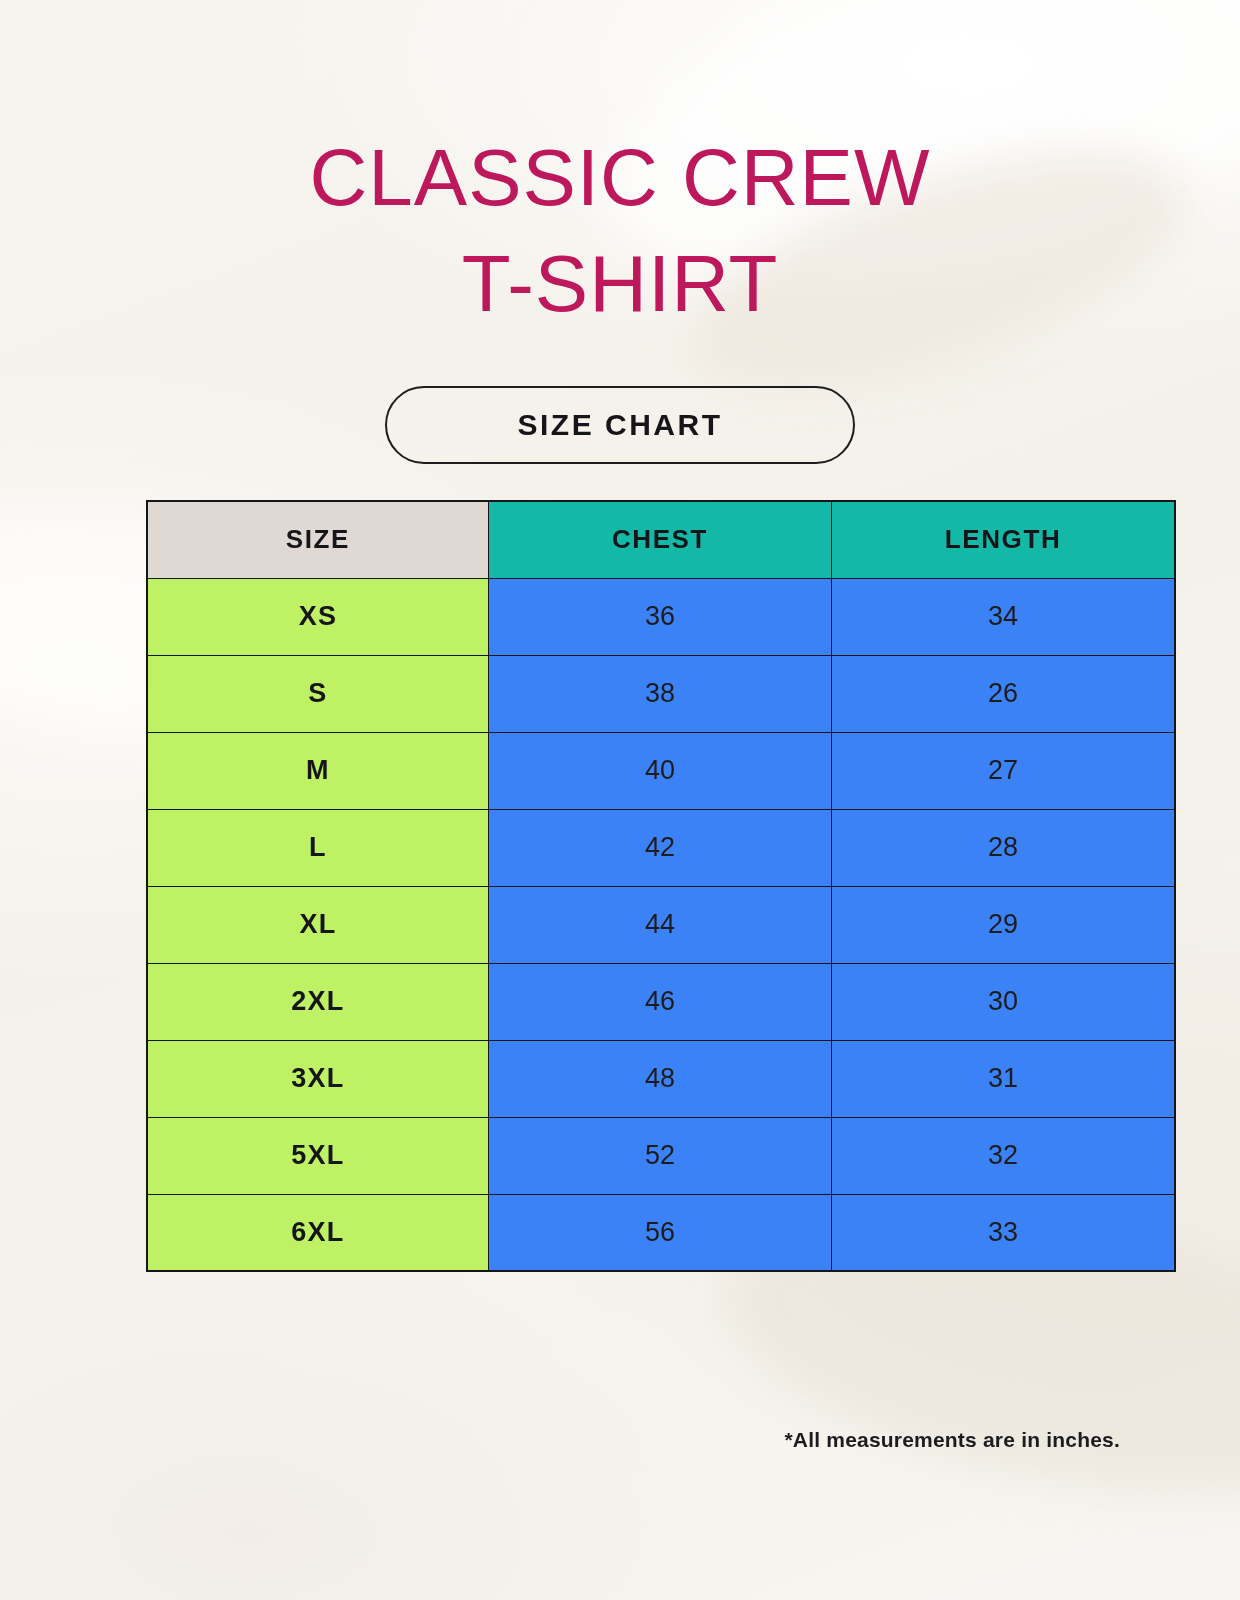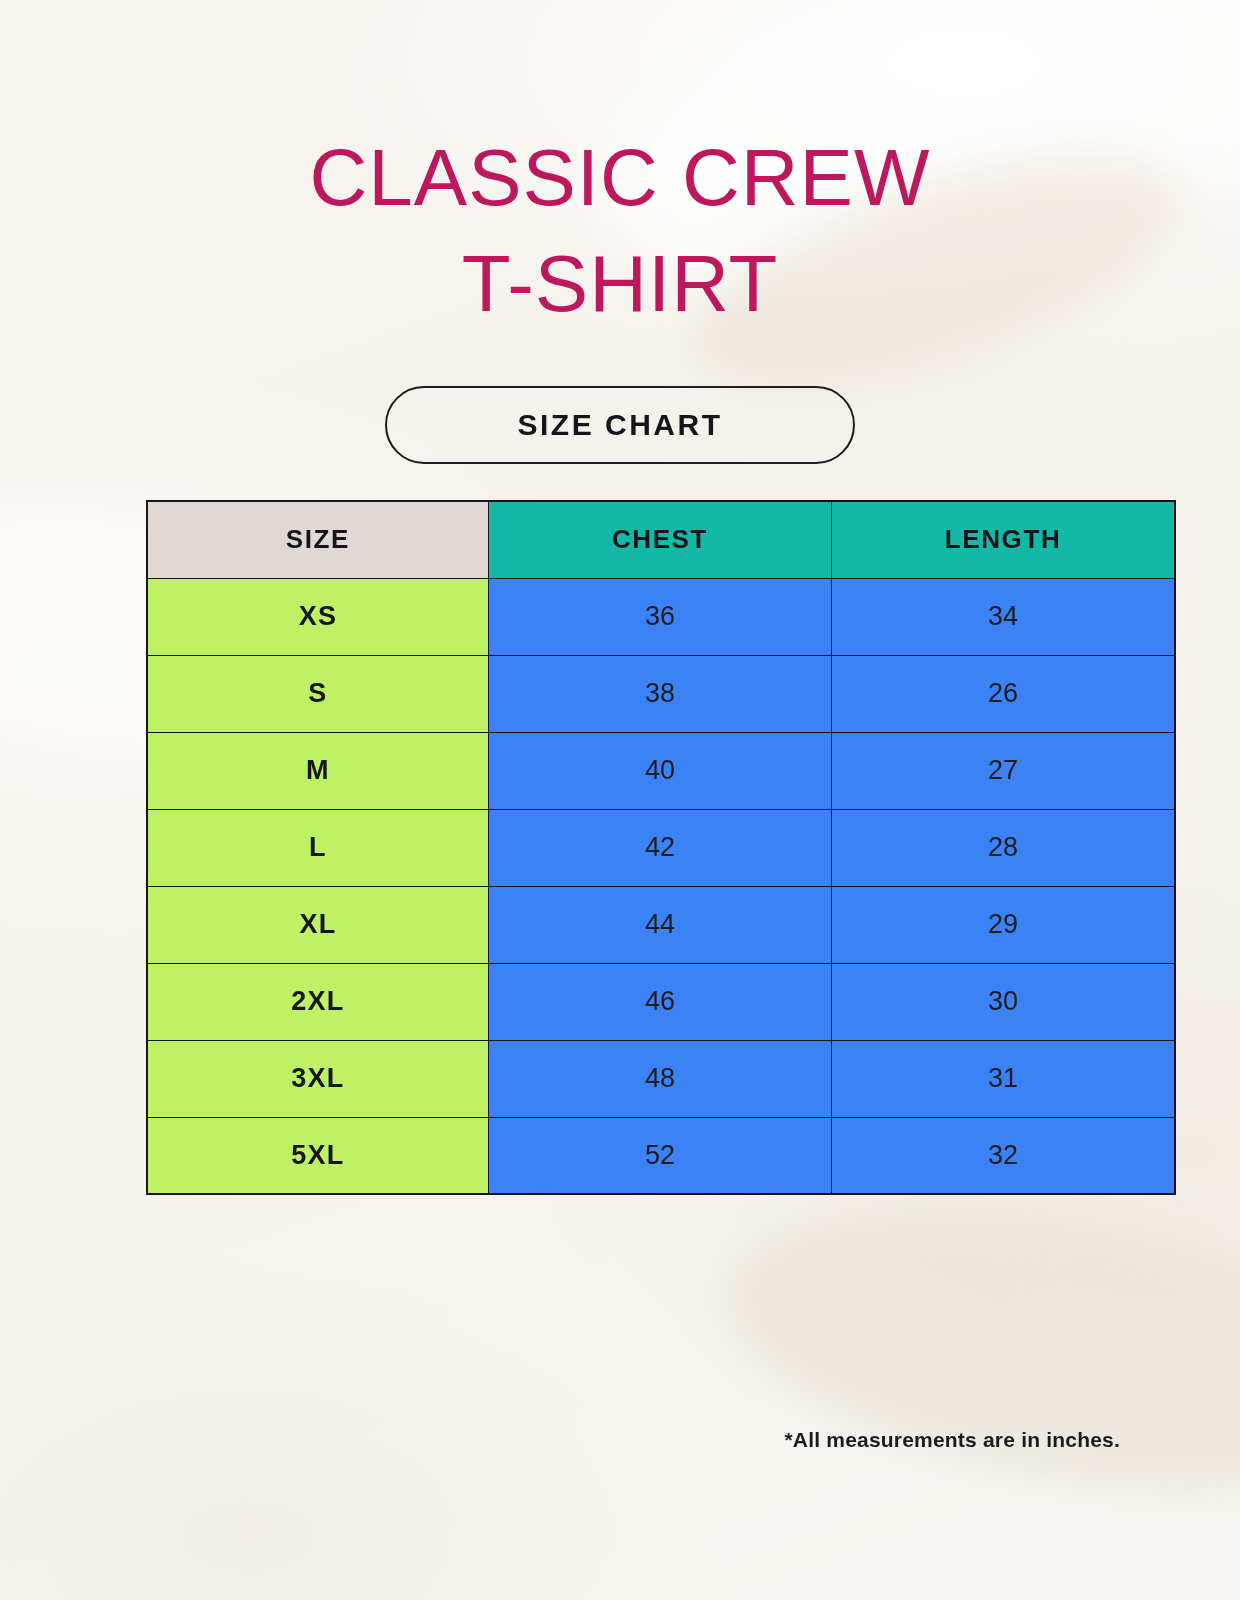--- a/index.html
+++ b/index.html
@@ -229,18 +229,23 @@
         <tr>
           <td class="cell-size">3XL</td>
           <td class="cell-val">48</td>
           <td class="cell-val">31</td>
         </tr>
         <tr>
           <td class="cell-size">5XL</td>
           <td class="cell-val">52</td>
           <td class="cell-val">32</td>
         </tr>
+        <tr>
+          <td class="cell-size">6XL</td>
+          <td class="cell-val">56</td>
+          <td class="cell-val">33</td>
+        </tr>
       </tbody>
     </table>
   </div>
 
   <div class="footnote">*All measurements are in inches.</div>
 </div>
 
 </body></html>

